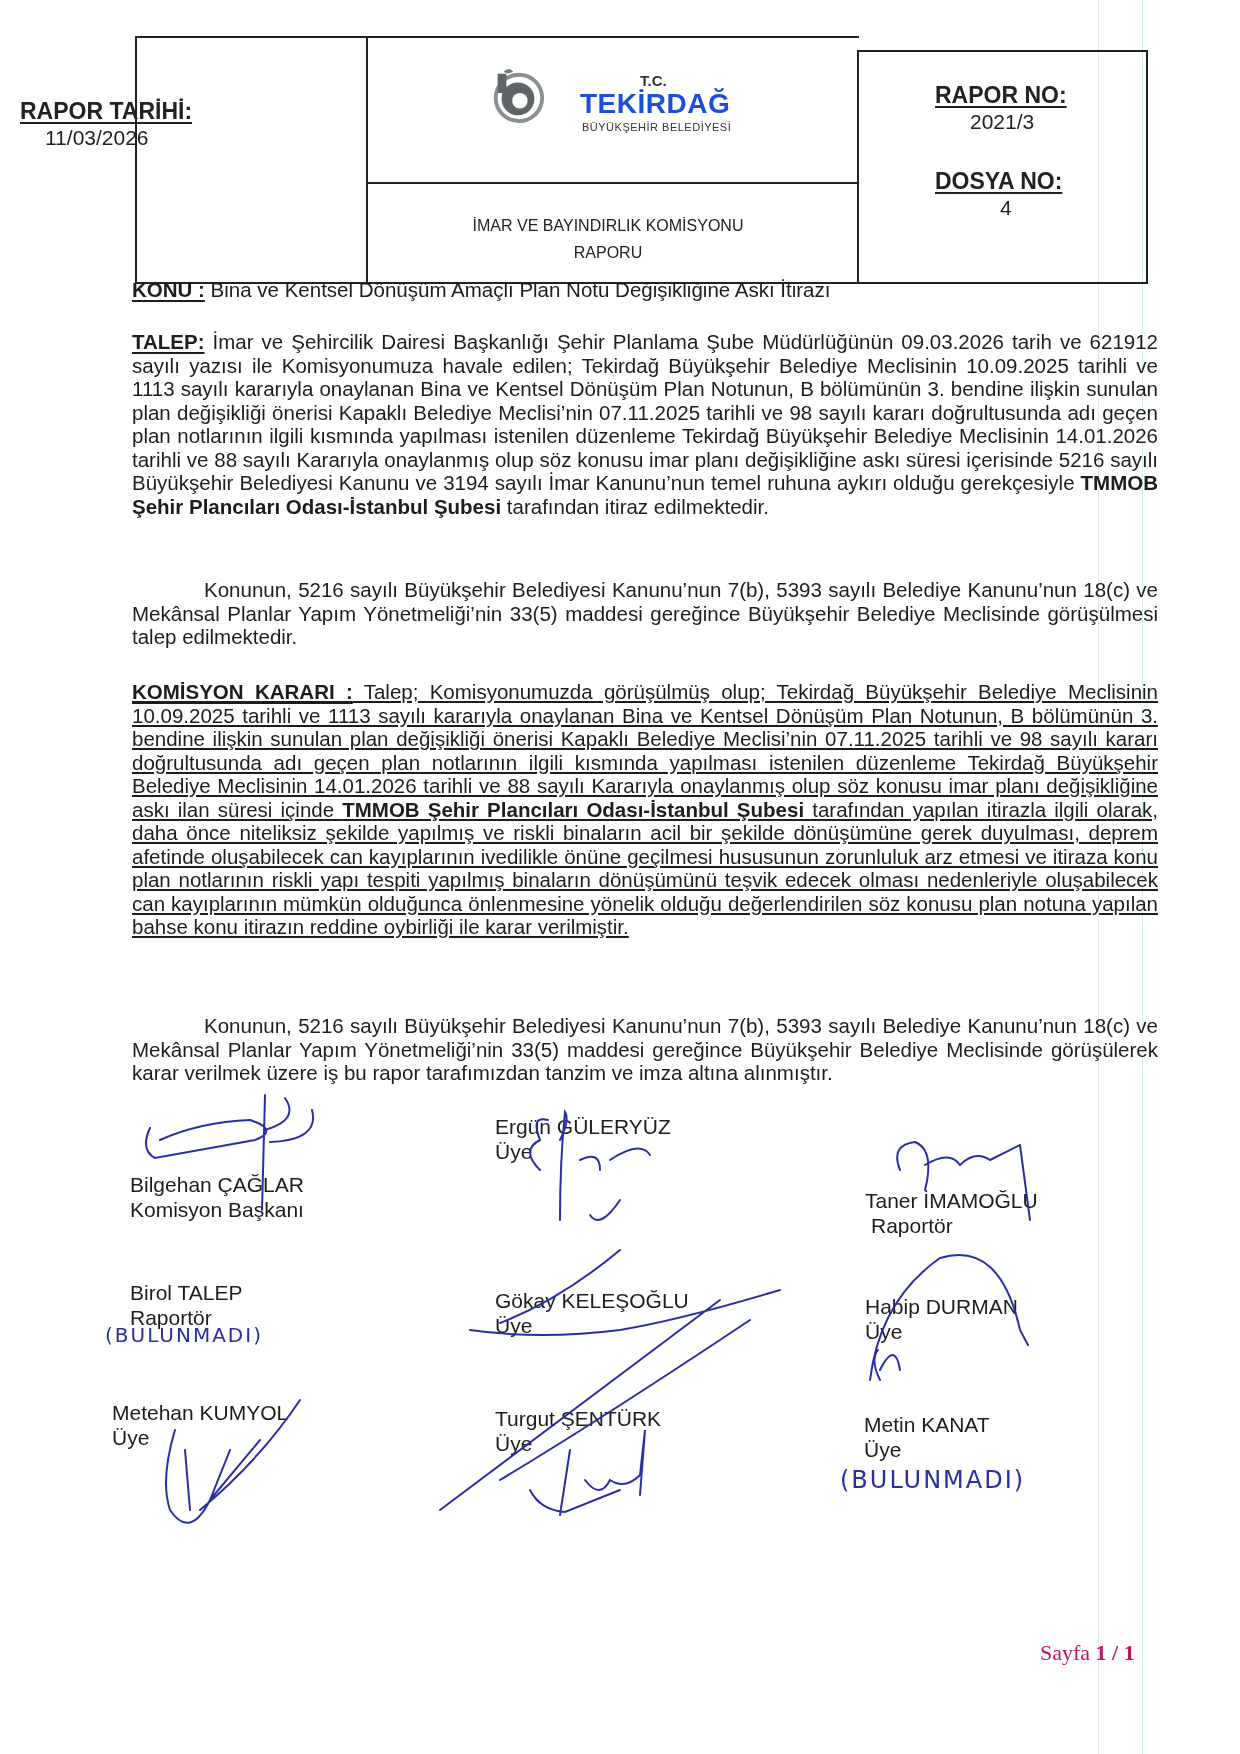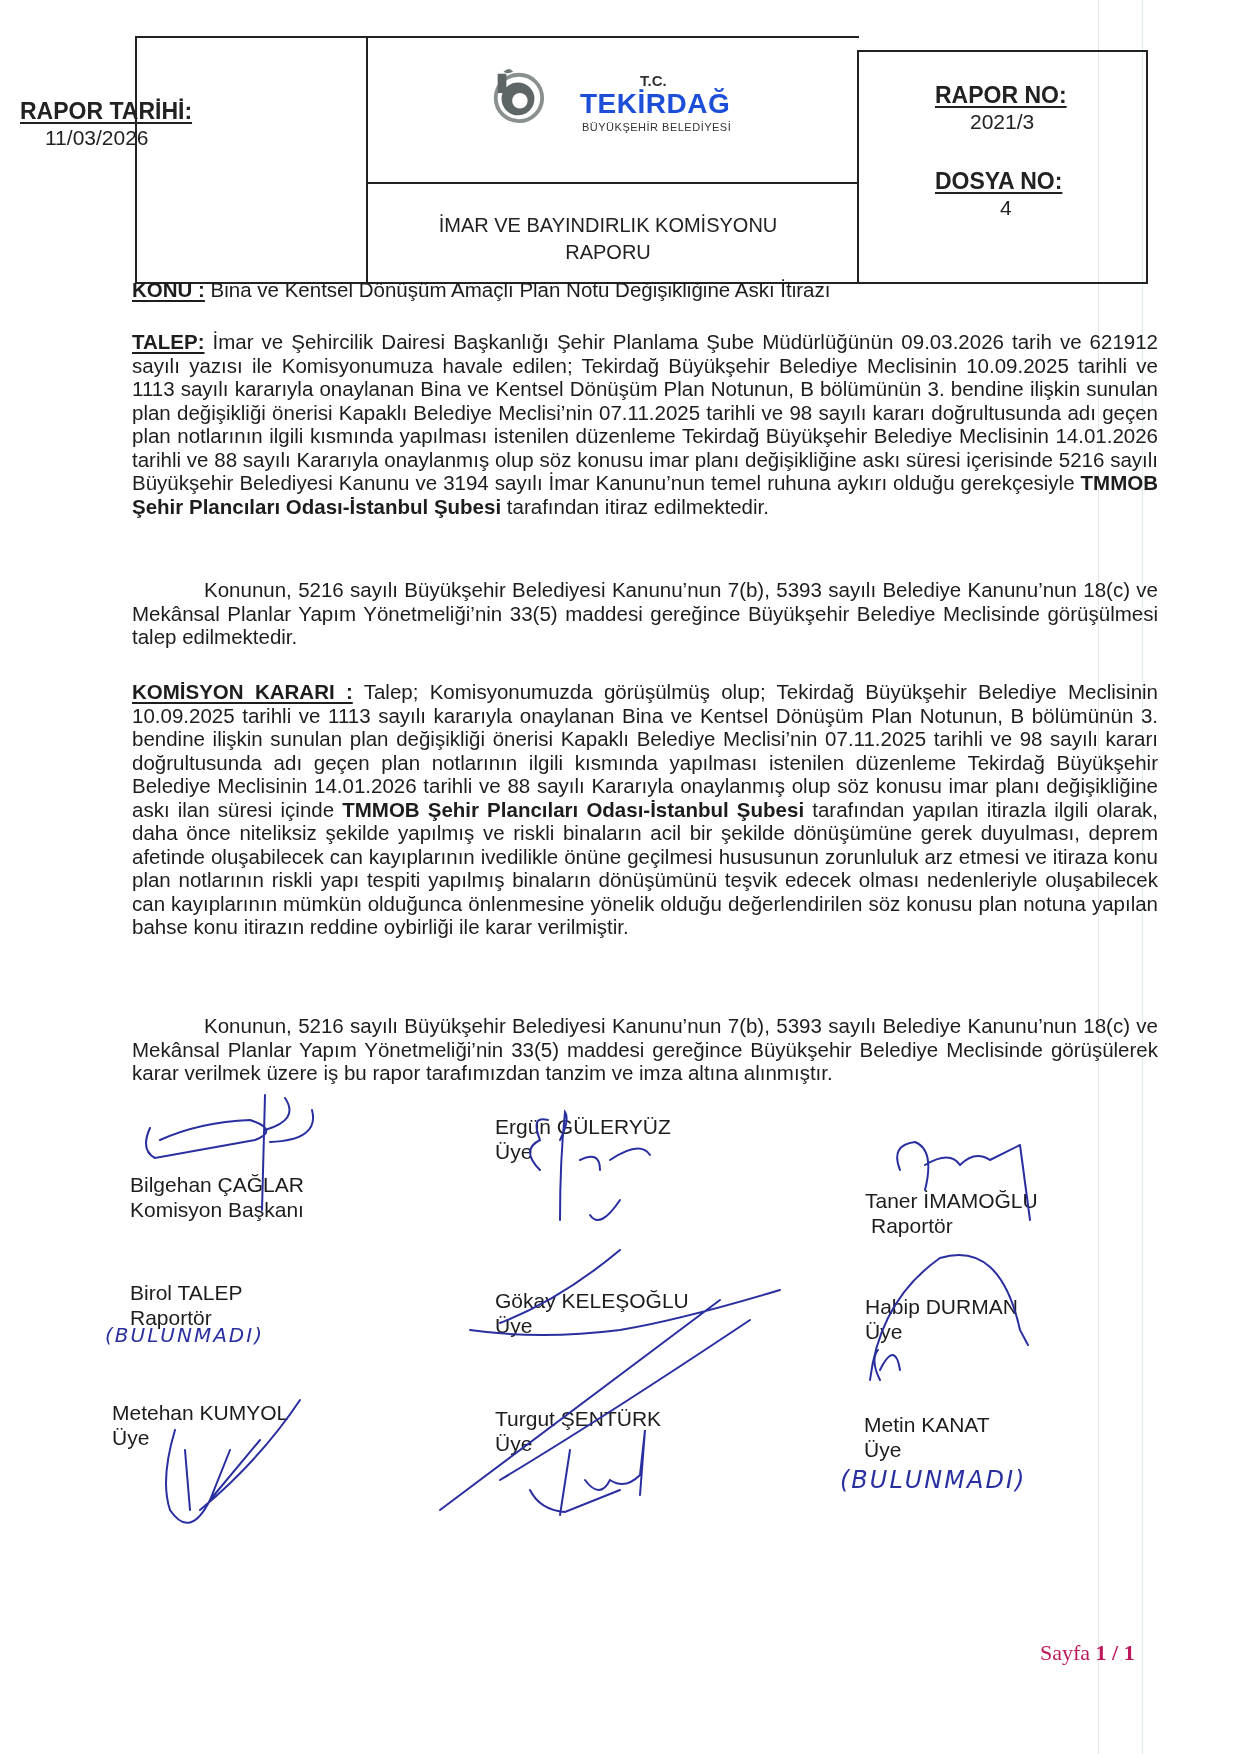--- a/index.html
+++ b/index.html
@@ -20,42 +20,42 @@
   .lbl-u { font-size: 23px; font-weight: bold; text-decoration: underline; text-underline-offset: 3px; color: #222; }
   .val { font-size: 21px; color: #222; }
   .rapor-tarihi { position: absolute; left: 20px; top: 98px; }
   .rapor-tarihi-val { position: absolute; left: 45px; top: 126px; }
 
   .logo { position: absolute; left: 488px; top: 66px; width: 58px; height: 58px; }
   .tc { position: absolute; left: 640px; top: 72px; font-size: 15px; font-weight: bold; color: #333; }
   .brand { position: absolute; left: 580px; top: 88px; font-size: 28px; font-weight: bold; color: #1d4ed8; letter-spacing: 0.5px; }
   .brand-sub { position: absolute; left: 582px; top: 121px; font-size: 11px; color: #333; letter-spacing: 0.5px; }
 
-  .komisyon-title { position: absolute; left: 368px; top: 212px; width: 480px; text-align: center; font-size: 20px; line-height: 27px; color: #222; }
+  .komisyon-title { position: absolute; left: 368px; top: 212px; width: 480px; text-align: center; font-size: 16px; line-height: 27px; color: #222; }
 
   .rapor-no { position: absolute; left: 935px; top: 82px; }
   .rapor-no-val { position: absolute; left: 970px; top: 110px; }
   .dosya-no { position: absolute; left: 935px; top: 168px; }
   .dosya-no-val { position: absolute; left: 1000px; top: 196px; }
 
   
   .para { position: absolute; left: 132px; width: 1026px; font-size: 20.5px; line-height: 23.5px; text-align: justify; color: #1d1d1d; }
   .para .head { font-weight: bold; text-decoration: underline; text-underline-offset: 3px; }
   .para b { font-weight: bold; }
   .indent { text-indent: 72px; }
   .konu { top: 278px; }
   .talep { top: 330px; }
   .talep-2 { top: 578px; }
-  .karar { top: 680px; }
+  .karar { top: 680px; text-decoration: underline; }
   .karar-2 { top: 1014px; }
 
   
   .sig { position: absolute; font-size: 21px; line-height: 25px; color: #1d1d1d; }
   .sig div { white-space: nowrap; }
-  .hand { position: absolute; font-family: "DejaVu Sans", sans-serif; color: #2a2fa0; font-size: 20px; letter-spacing: 2px; font-style: italic; }
+  .hand { position: absolute; font-family: "DejaVu Sans", sans-serif; color: #2a2fa0; font-size: 20px; letter-spacing: 2px; }
   svg.ink { position: absolute; left: 0; top: 0; pointer-events: none; }
   .ink path { fill: none; stroke: #2a2fa0; stroke-width: 2; stroke-linecap: round; }
 
   .page-no { position: absolute; left: 1040px; top: 1640px; font-family: "Liberation Serif", serif; font-size: 22px; color: #be185d; }
   .page-no b { font-weight: bold; }
 </style>
 </head>
 <body>
 
 <div class="scan-line a"></div>

